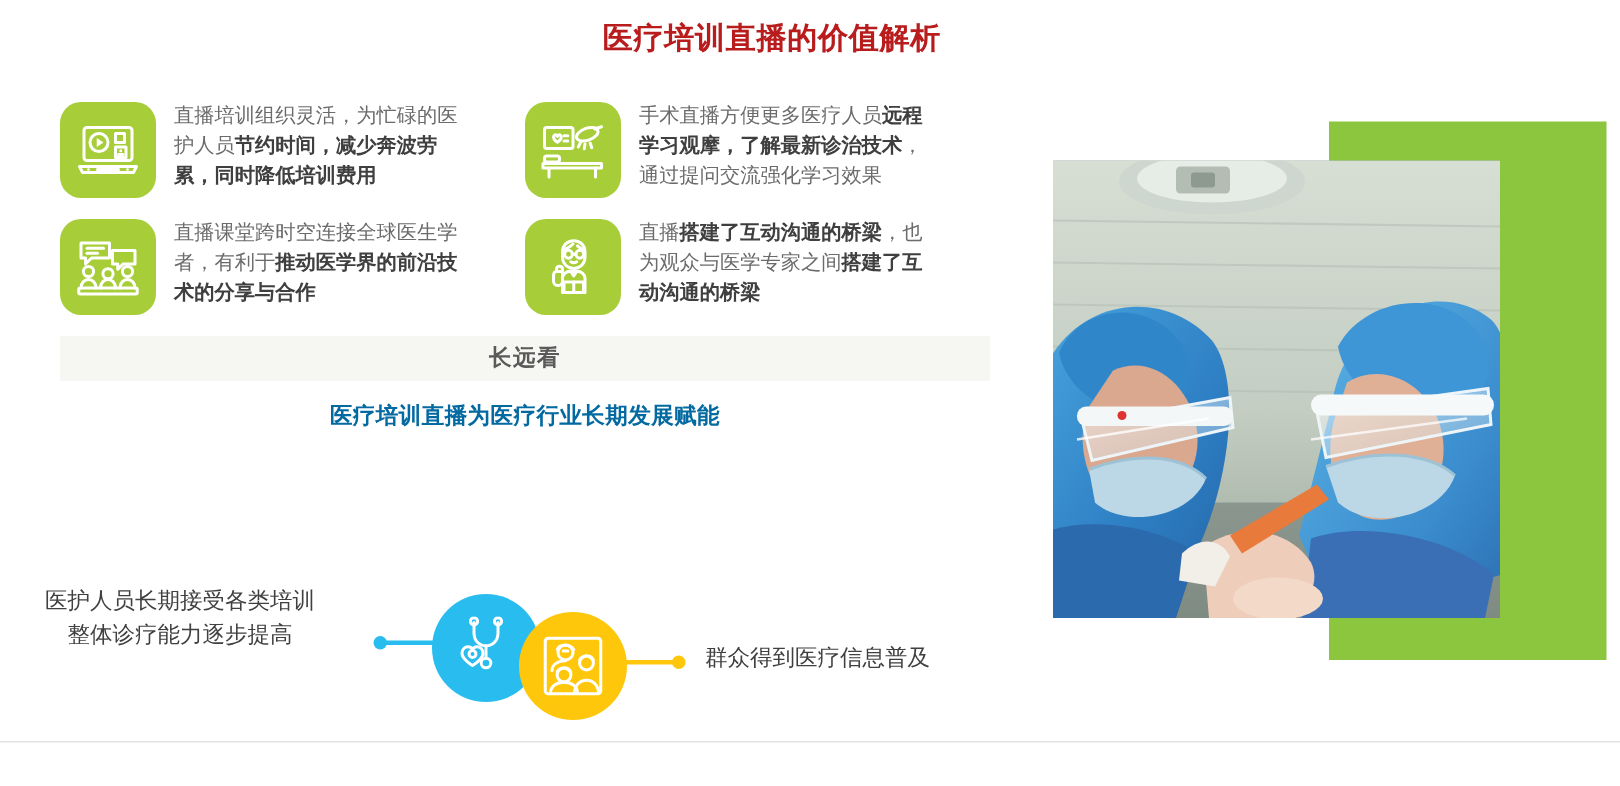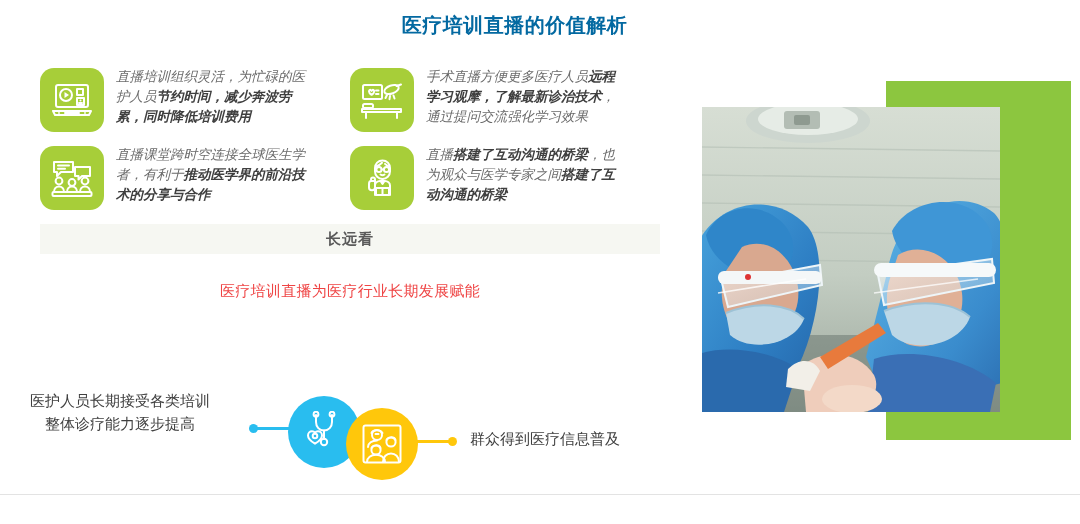--- a/index.html
+++ b/index.html
@@ -6,51 +6,51 @@
   body{
     width:1080px;height:524px;background:#ffffff;
     font-family:"Liberation Sans","DejaVu Sans",sans-serif;
     color:#595959;overflow:hidden;position:relative;
   }
   .slide{position:relative;width:1080px;height:524px;}
 
   
   .title{
     position:absolute;left:0;top:12px;width:1029px;text-align:center;
-    font-size:20px;font-weight:bold;color:#0369a1;letter-spacing:.5px;
+    font-size:20px;font-weight:bold;color:#b91c1c;letter-spacing:.5px;
   }
 
   
   .left-col{position:absolute;left:40px;top:52px;width:620px;}
 
   .section-bar{
     background:#f6f7f2;height:30px;line-height:30px;text-align:center;
     font-size:15px;font-weight:bold;color:#5a5a5a;letter-spacing:1px;
   }
 
   .cards{margin-top:14px;display:flex;flex-wrap:wrap;}
   .card{width:50%;box-sizing:border-box;display:flex;align-items:flex-start;
-        padding:0 6px 12px 0;font-style:italic;}
+        padding:0 6px 12px 0;}
   .card .tile{
     width:64px;height:64px;flex:0 0 64px;border-radius:14px;
     background:#a7ce39;display:flex;align-items:center;justify-content:center;
     margin-right:12px;margin-top:2px;
   }
   .card .tile svg{display:block;}
   .card .txt{
     font-size:13.5px;line-height:1.48;color:#6b6b6b;max-width:192px;
     padding-top:1px;
   }
   .card .txt b{color:#3f3f3f;font-weight:bold;}
 
   
   .longterm-bar{margin-top:2px;}
   .lt-sub{
-    text-align:center;font-size:15px;font-weight:normal;color:#ef4444;
-    margin-top:28px;letter-spacing:.3px;
+    text-align:center;font-size:15px;font-weight:bold;color:#0369a1;
+    margin-top:14px;letter-spacing:.3px;
   }
 
   .flow-text{
     position:absolute;font-size:15px;line-height:1.5;color:#404040;
     text-align:center;white-space:nowrap;
   }
   .flow-text.left{left:30px;top:390px;}
   .flow-text.right{left:470px;top:428px;}
 
   .circ{position:absolute;border-radius:50%;display:flex;

